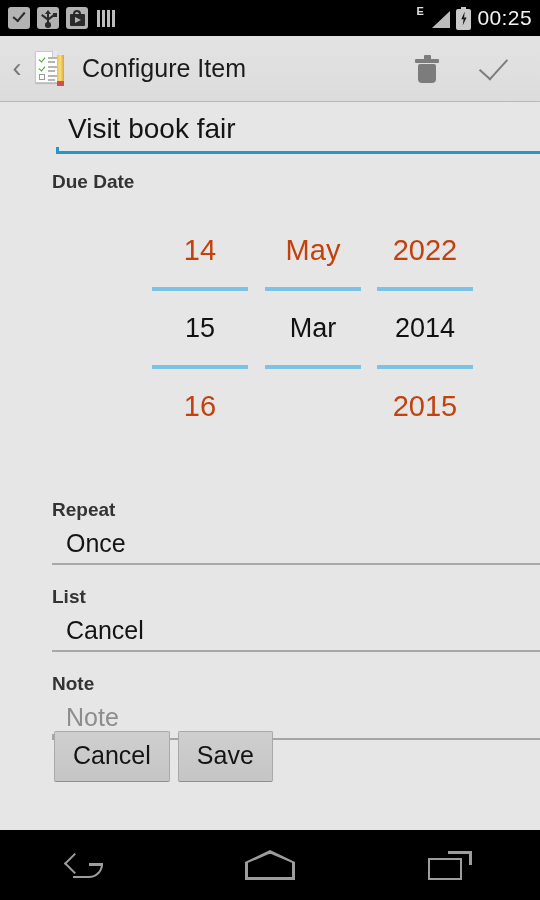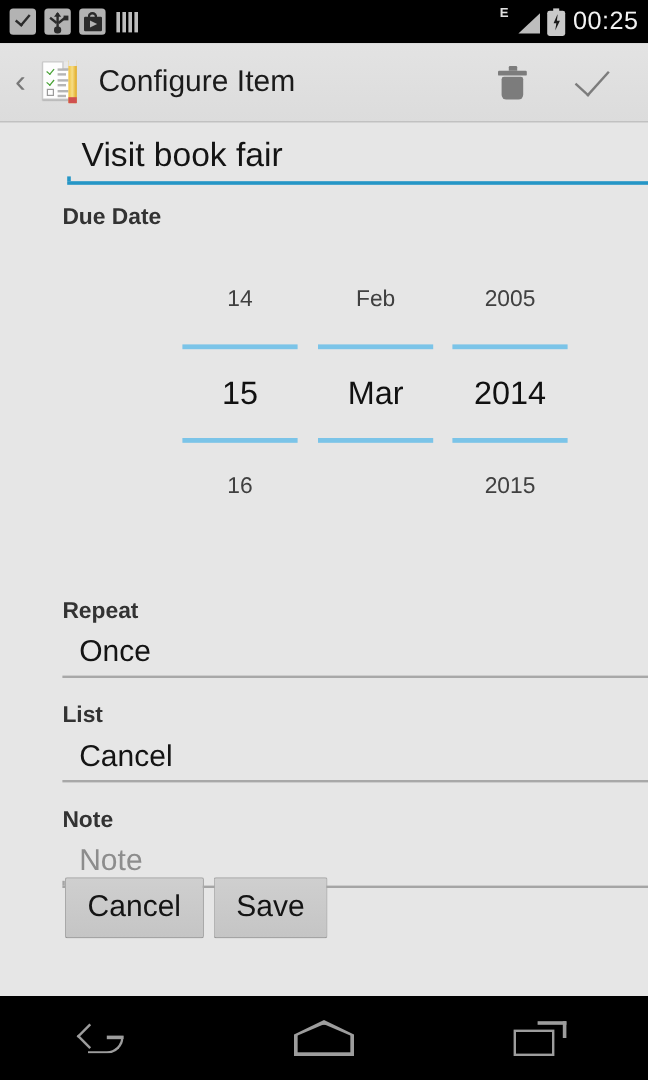--- a/index.html
+++ b/index.html
@@ -110,21 +110,21 @@
   .section-label { position: absolute; font-size: 19px; font-weight: bold; color: #333; left: 4px; text-align: center; }
   #lbl-due { top: 68px; }
   #lbl-repeat { top: 396px; }
   #lbl-list { top: 483px; }
   #lbl-note { top: 570px; }
 
   
   .datepicker { position: absolute; top: 110px; left: 0; width: 540px; height: 258px; }
   .dp-col { position: absolute; top: 0; width: 120px; text-align: center; }
   #dp-day { left: 92px; } #dp-month { left: 205px; } #dp-year { left: 317px; }
-  .dp-ghost { font-size: 19px; color: #404040; height: 74px; line-height: 74px; }
+  .dp-ghost { font-size: 29px; color: #c2410c; height: 74px; line-height: 74px; }
   .dp-sel { font-size: 27px; color: #111; height: 74px; line-height: 74px; }
   .dp-div { height: 4px; background: #7bc4e8; margin: 0 12px; }
 
   
   .spinner { position: absolute; left: 4px; width: 528px; }
   #sp-repeat { top: 424px; } #sp-list { top: 511px; }
   .spinner .sval { font-size: 25px; color: #141414; padding: 2px 0 5px 14px; }
   .spinner .sline { height: 2px; background: #a8a8a8; }
   .spinner .sarrow { position: absolute; right: 0; bottom: 2px; width: 0; height: 0;
                      border-left: 16px solid transparent; border-bottom: 16px solid #8a8a8a; }
@@ -248,27 +248,27 @@
 
     <div class="datepicker">
       <div class="dp-col" id="dp-day">
         <div class="dp-ghost">14</div>
         <div class="dp-div"></div>
         <div class="dp-sel">15</div>
         <div class="dp-div"></div>
         <div class="dp-ghost">16</div>
       </div>
       <div class="dp-col" id="dp-month">
-        <div class="dp-ghost">Feb</div>
+        <div class="dp-ghost">May</div>
         <div class="dp-div"></div>
         <div class="dp-sel">Mar</div>
         <div class="dp-div"></div>
       </div>
       <div class="dp-col" id="dp-year">
-        <div class="dp-ghost">2005</div>
+        <div class="dp-ghost">2022</div>
         <div class="dp-div"></div>
         <div class="dp-sel">2014</div>
         <div class="dp-div"></div>
         <div class="dp-ghost">2015</div>
       </div>
     </div>
 
     <div class="section-label" id="lbl-repeat">Repeat</div>
     <div class="spinner" id="sp-repeat">
       <div class="sval">Once</div>

